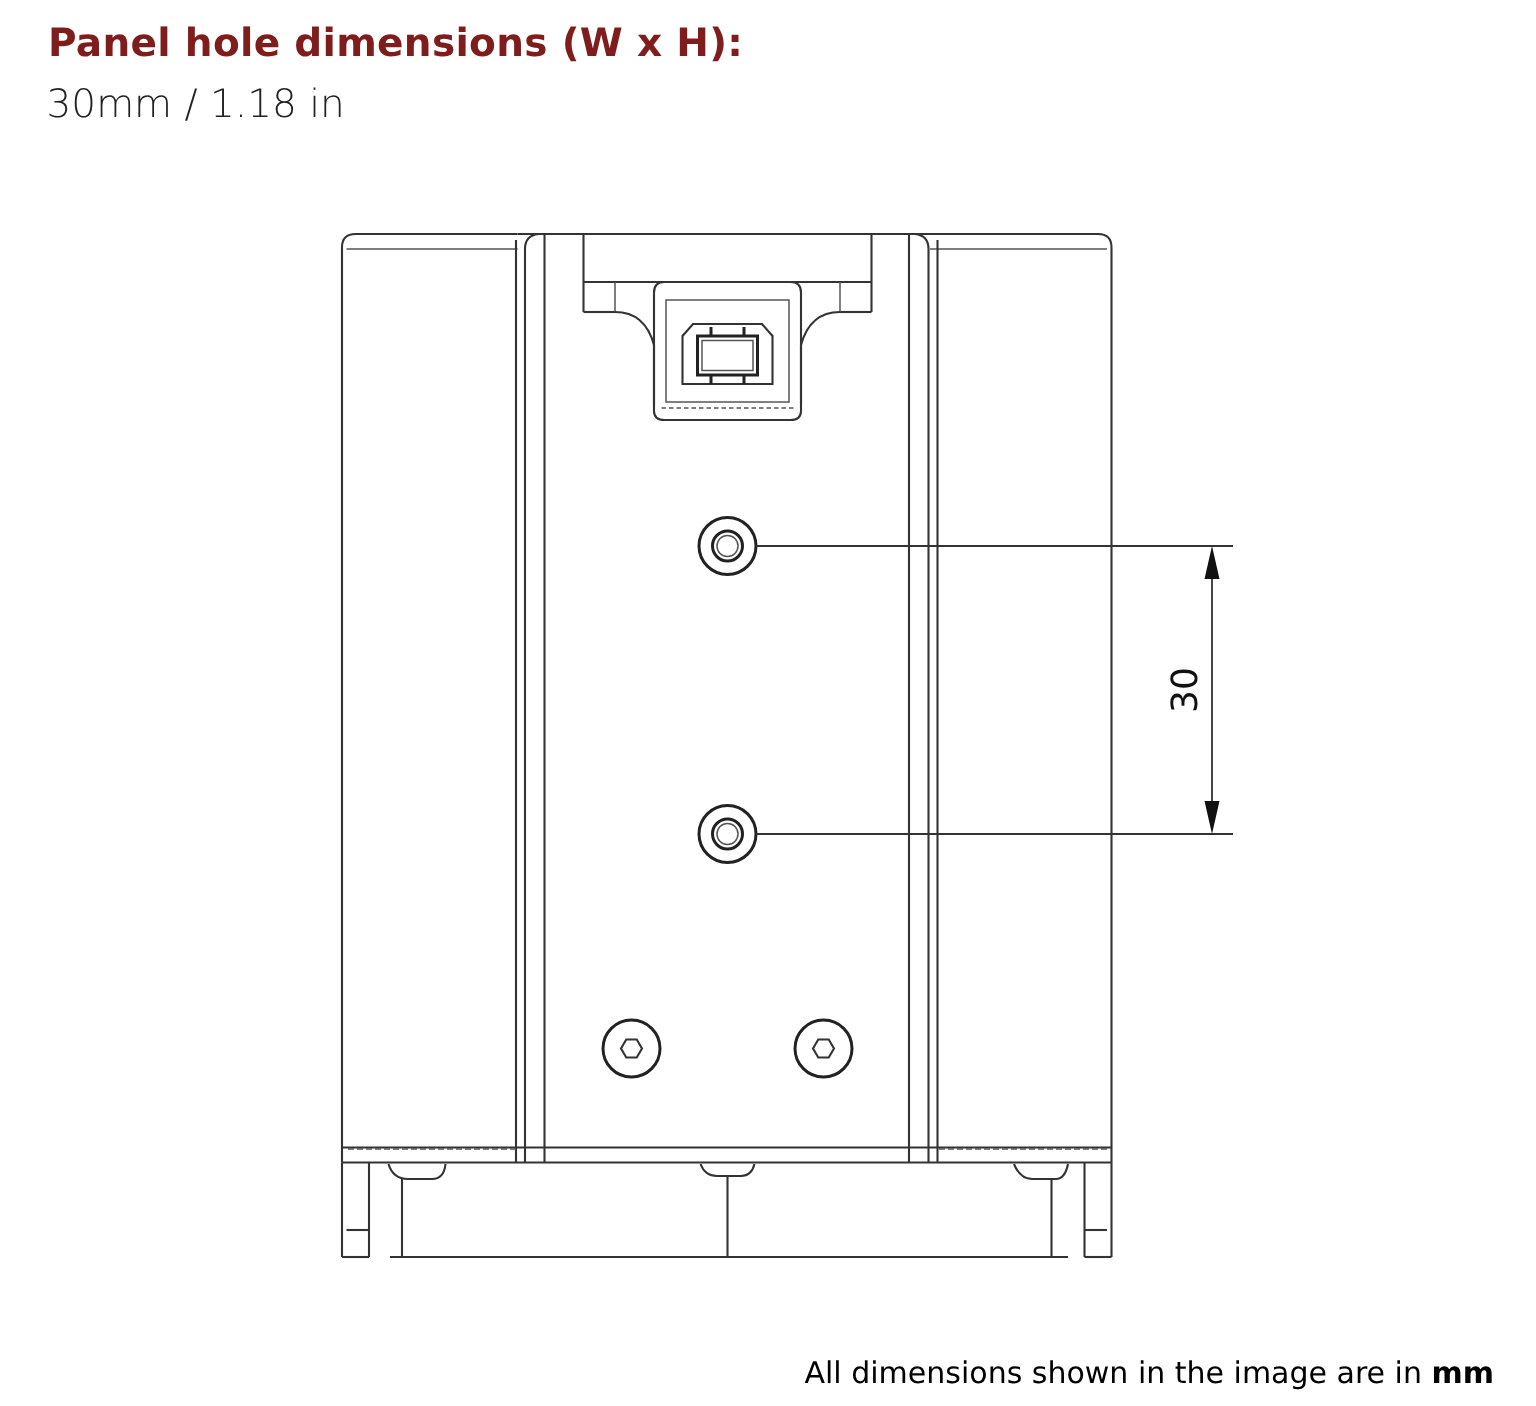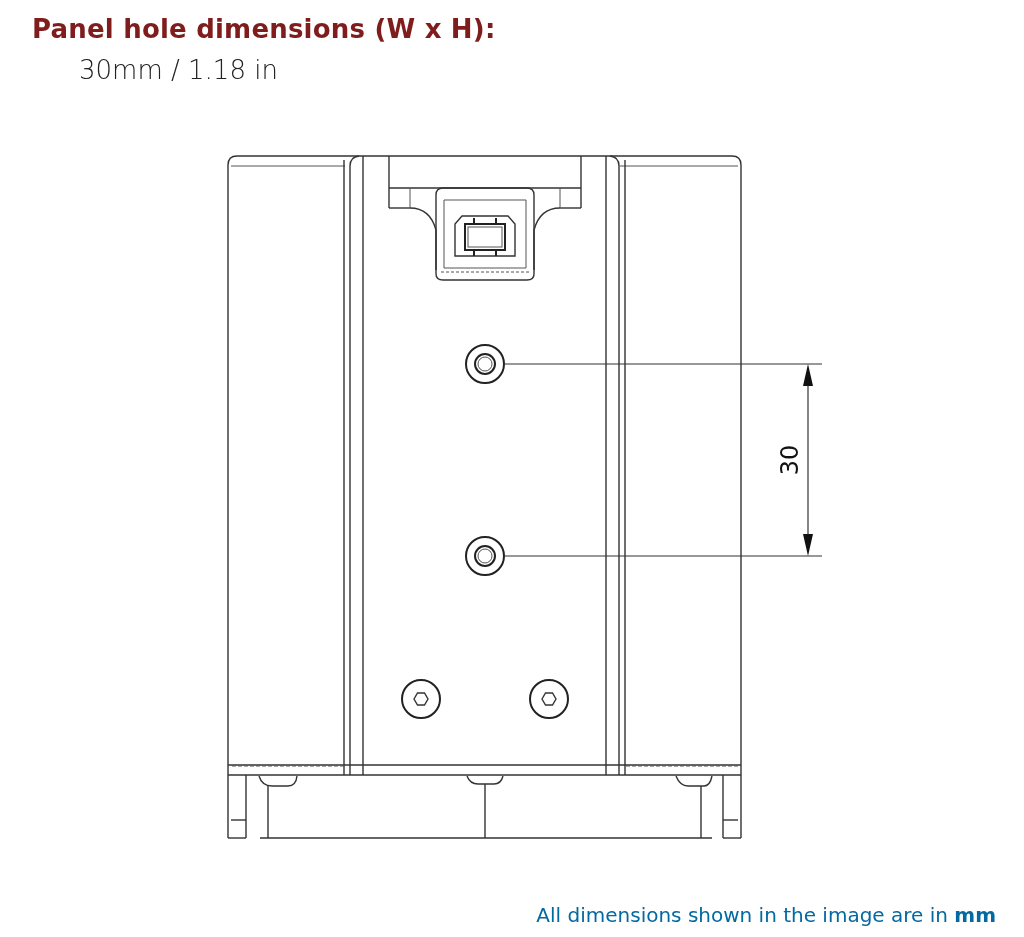--- a/index.html
+++ b/index.html
@@ -1,20 +1,20 @@
 <!DOCTYPE html>
 <html><head>
   <meta charset="utf-8">
   <style>
     html, body { margin: 0; padding: 0; background: #ffffff; }
     body { width: 1024px; height: 937px; position: relative; overflow: hidden; font-family: "DejaVu Sans", sans-serif; color: #111; }
     .title { position: absolute; left: 32px; top: 14px; font-size: 26px; font-weight: bold; letter-spacing: 0.2px; color: #7f1d1d; }
-    .subtitle { position: absolute; left: 31px; top: 55px; font-size: 26px; font-weight: 300; color: #222; margin-left: 48px; }
+    .subtitle { position: absolute; left: 31px; top: 55px; font-size: 26px; font-weight: 300; color: #222; }
     .drawing { position: absolute; left: 0; top: 0; width: 1024px; height: 937px; }
-    .footnote { position: absolute; right: 28px; top: 903px; font-size: 20px; color: #0369a1; }
+    .footnote { position: absolute; right: 28px; top: 903px; font-size: 20px; color: #000000; }
     .footnote b { font-weight: bold; }
     svg .ln { stroke: #333; stroke-width: 1.4; fill: none; }
     svg .ln2 { stroke: #555; stroke-width: 1; fill: none; }
     svg .thk { stroke: #222; stroke-width: 2; fill: none; }
     svg .dim { stroke: #333; stroke-width: 1.2; fill: none; }
     svg .arrow { fill: #111; stroke: none; }
     svg text.dimtxt { font-family: "DejaVu Sans", sans-serif; font-size: 24px; fill: #111; }
   </style>
 </head>
 <body>

